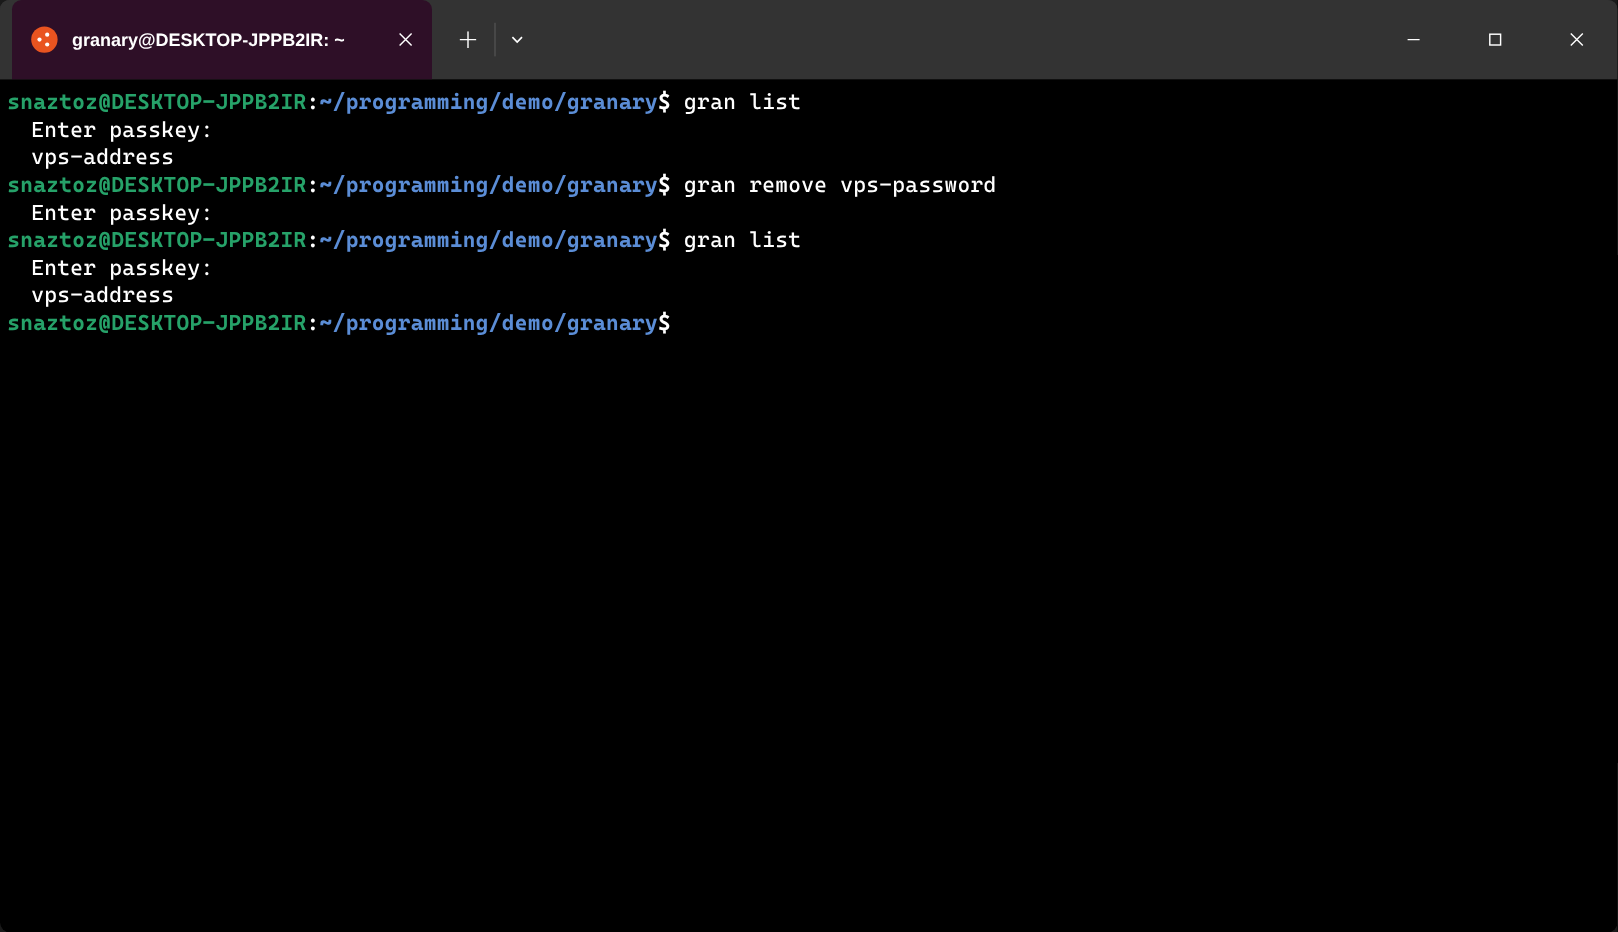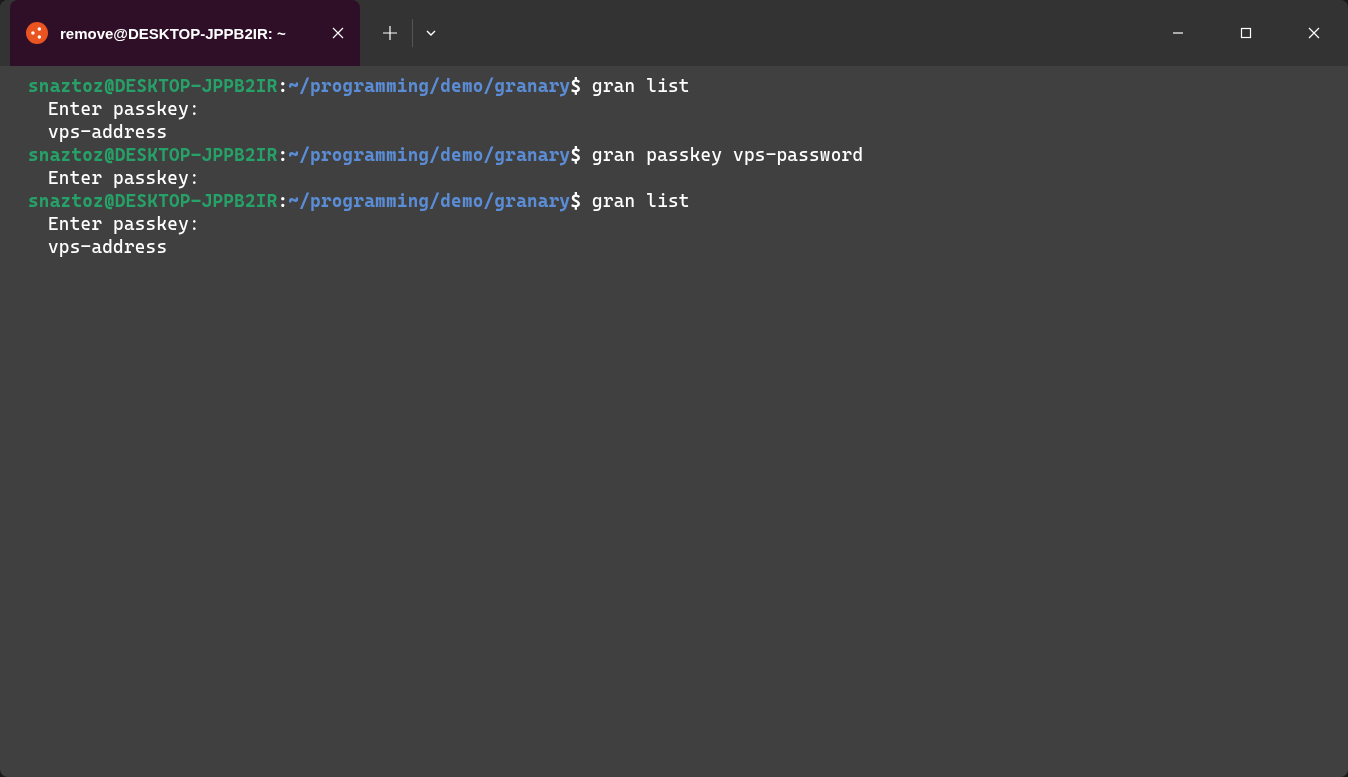--- a/index.html
+++ b/index.html
@@ -113,22 +113,22 @@
     .win-btn {
       width: 68px;
       height: 100%;
       display: flex;
       align-items: center;
       justify-content: center;
       color: #ffffff;
     }
     .terminal {
       flex: 1;
-      background: #404040;
-      padding: 8px 28px;
+      background: #000000;
+      padding: 8px 6px;
       font-size: 18px;
       line-height: 23px;
       color: #ffffff;
       font-family: 'Cascadia Mono', 'Consolas', monospace;
       font-weight: 500;
       letter-spacing: 0.3px;
     }
     .line {
       white-space: pre;
     }
@@ -163,21 +163,21 @@
   <div class="titlebar">
     <div class="titlebar-left"></div>
     <div class="tab">
       <div class="tab-icon">
         <svg viewBox="0 0 24 24" fill="white">
           <circle cx="5" cy="12" r="3"></circle>
           <circle cx="16" cy="5" r="3"></circle>
           <circle cx="16" cy="19" r="3"></circle>
         </svg>
       </div>
-      <span class="tab-title">remove@DESKTOP-JPPB2IR: ~</span>
+      <span class="tab-title">granary@DESKTOP-JPPB2IR: ~</span>
       <div class="tab-close">
         <svg width="12" height="12" viewBox="0 0 12 12">
             <path d="M1 1 L11 11 M11 1 L1 11" stroke="#ffffff" stroke-width="1.2" fill="none"></path>
           </svg>
       </div>
     </div>
     <div class="tab-actions">
       <div class="new-tab-btn">
         <svg width="14" height="14" viewBox="0 0 14 14">
             <path d="M7 0 V14 M0 7 H14" stroke="#ffffff" stroke-width="1.2" fill="none"></path>
@@ -205,19 +205,20 @@
         <svg width="12" height="12" viewBox="0 0 12 12">
             <path d="M1 1 L11 11 M11 1 L1 11" stroke="#ffffff" stroke-width="1.2" fill="none"></path>
           </svg>
       </div>
     </div>
   </div>
   <div class="terminal" id="terminal-body">
   <div class="line"><span class="user-host">snaztoz@DESKTOP-JPPB2IR</span><span class="colon">:</span><span class="path">~/programming/demo/granary</span><span class="dollar">$</span><span class="cmd"> gran list</span></div>
       <div class="line"><span class="output">Enter passkey:</span></div>
       <div class="line"><span class="output">vps-address</span></div>
-      <div class="line"><span class="user-host">snaztoz@DESKTOP-JPPB2IR</span><span class="colon">:</span><span class="path">~/programming/demo/granary</span><span class="dollar">$</span><span class="cmd"> gran passkey vps-password</span></div>
+      <div class="line"><span class="user-host">snaztoz@DESKTOP-JPPB2IR</span><span class="colon">:</span><span class="path">~/programming/demo/granary</span><span class="dollar">$</span><span class="cmd"> gran remove vps-password</span></div>
       <div class="line"><span class="output">Enter passkey:</span></div>
       <div class="line"><span class="user-host">snaztoz@DESKTOP-JPPB2IR</span><span class="colon">:</span><span class="path">~/programming/demo/granary</span><span class="dollar">$</span><span class="cmd"> gran list</span></div>
       <div class="line"><span class="output">Enter passkey:</span></div>
       <div class="line"><span class="output">vps-address</span></div>
+      <div class="line"><span class="user-host">snaztoz@DESKTOP-JPPB2IR</span><span class="colon">:</span><span class="path">~/programming/demo/granary</span><span class="dollar">$</span><span class="cmd"></span></div>
     </div>
 </div>
 
 </body></html>

